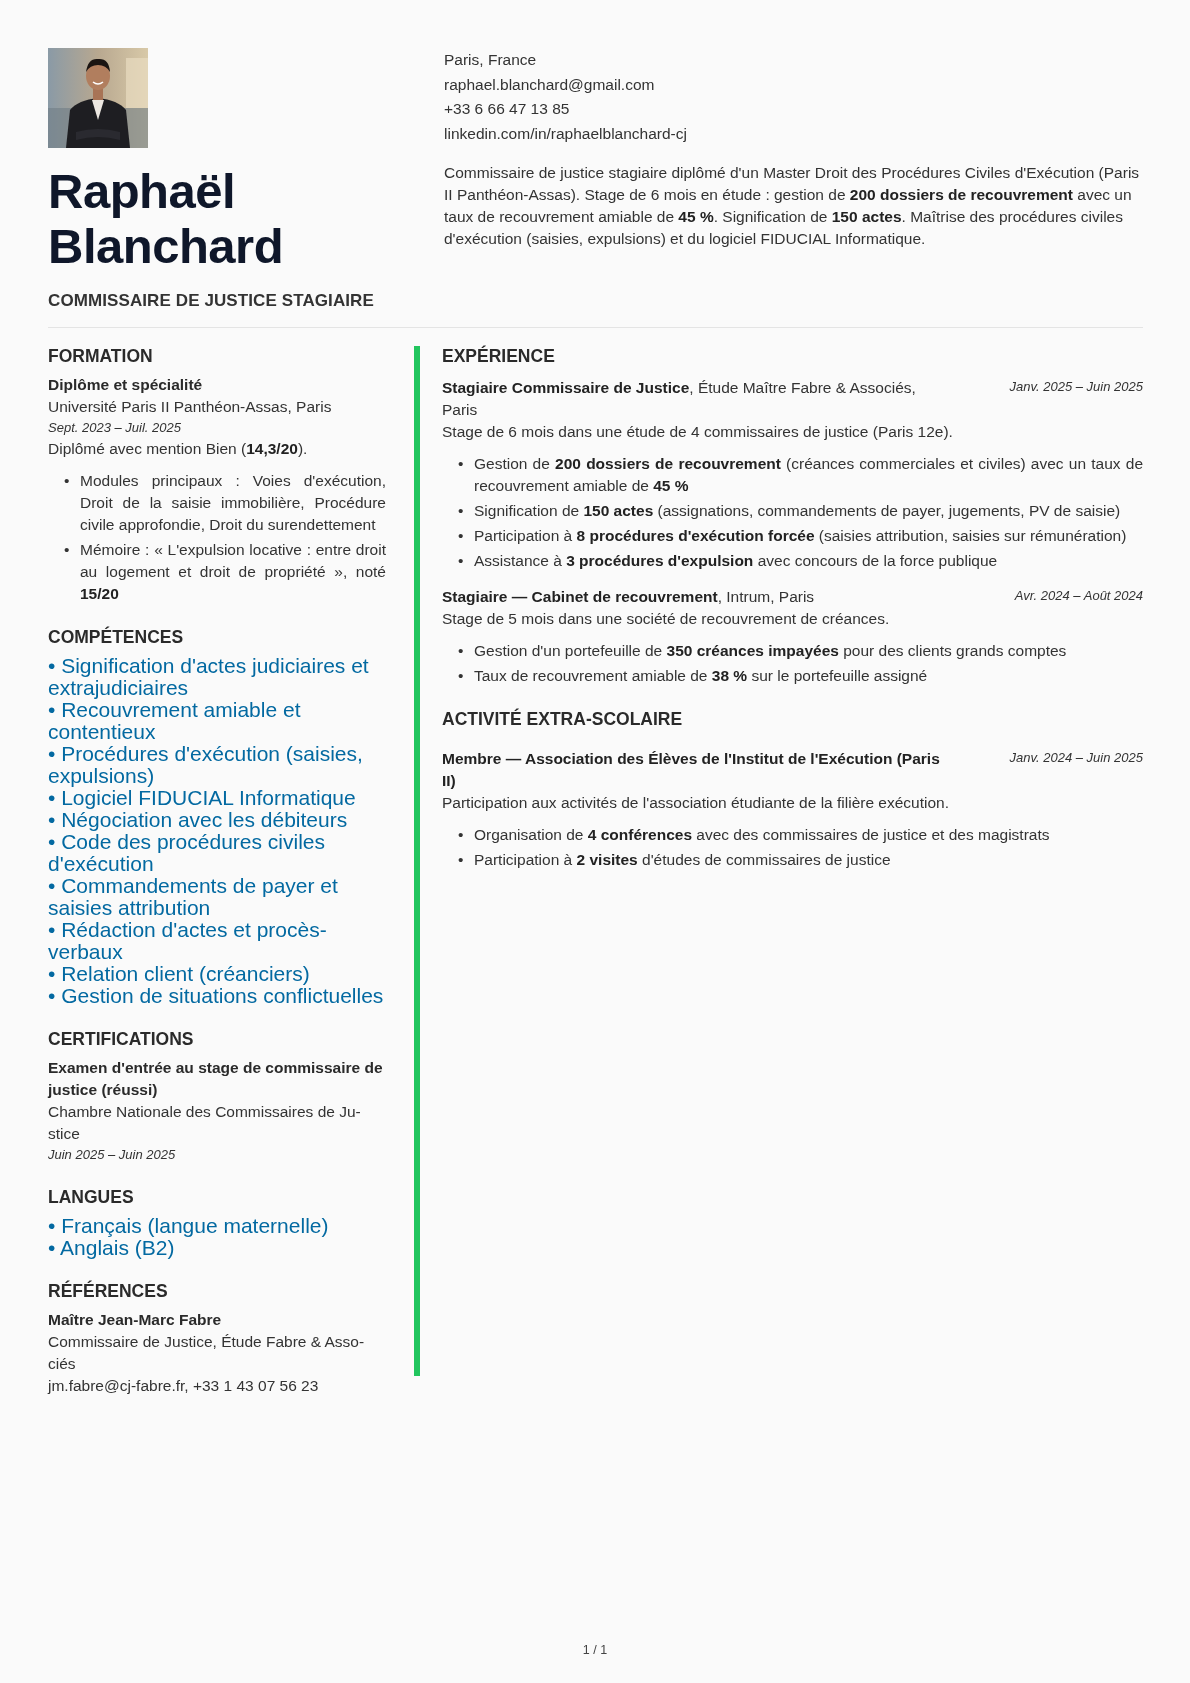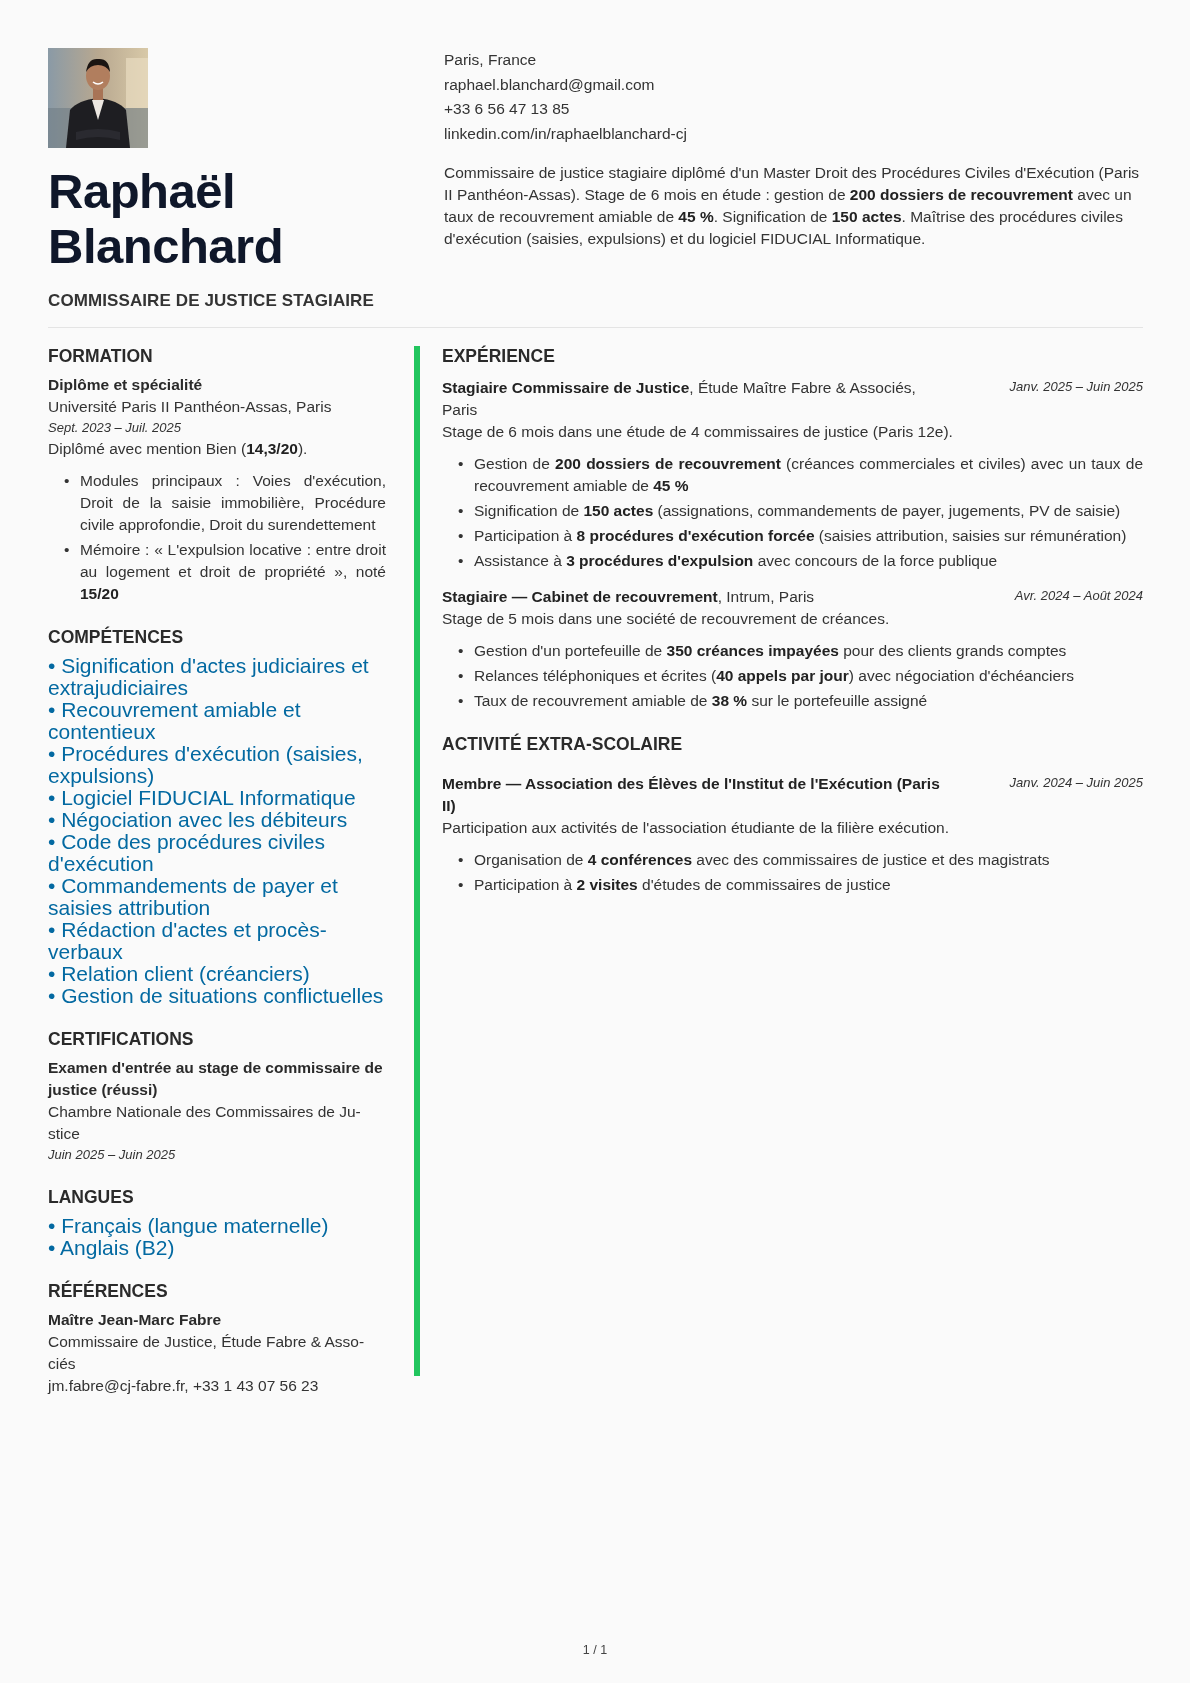--- a/index.html
+++ b/index.html
@@ -60,21 +60,21 @@
         <path d="M45 34 Q50 38 55 34" stroke="#fff" stroke-width="1.5" fill="none"></path>
       </svg>
       <div class="name">Raphaël</div>
       <div class="name">Blanchard</div>
       <div class="role">COMMISSAIRE DE JUSTICE STAGIAIRE</div>
     </div>
     <div class="hdr-right">
       <div class="contact">
         <div>Paris, France</div>
         <div>raphael.blanchard@gmail.com</div>
-        <div>+33 6 56 47 13 85</div>
+        <div>+33 6 66 47 13 85</div>
         <div>linkedin.com/in/raphaelblanchard-cj</div>
       </div>
       <div class="summary"><span>Commissaire de justice stagiaire diplômé d'un Master Droit des Procédures Civiles d'Exé­cution (Paris II Panthéon-Assas). Stage de 6 mois en étude : gestion de </span><b>200 dossiers de recouvrement</b><span> avec un taux de recouvrement amiable de </span><b>45 %</b><span>. Signification de </span><b>150 actes</b><span>. Maîtrise des procédures civiles d'exécution (saisies, expulsions) et du logiciel FIDUCIAL Informatique.</span></div>
     </div>
   </div>
 
   <div class="divider"></div>
 
   <div class="cols">
     <div class="col-left">
@@ -148,21 +148,20 @@
         </div>
 
         <div class="exp">
           <div class="exp-head">
             <div class="t"><b>Stagiaire — Cabinet de recouvrement</b><span>, Intrum, Paris</span></div>
             <div class="d">Avr. 2024 – Août 2024</div>
           </div>
           <div class="txt">Stage de 5 mois dans une société de recouvrement de créances.</div>
           <ul class="bul">
             <li><span>Gestion d'un portefeuille de </span><b>350 créances impayées</b><span> pour des clients grands comptes</span></li>
-            <li><span>Relances téléphoniques et écrites (</span><b>40 appels par jour</b><span>) avec négociation d'échéanciers</span></li>
             <li><span>Taux de recouvrement amiable de </span><b>38 %</b><span> sur le portefeuille assigné</span></li>
           </ul>
         </div>
       </div>
 
       <div class="sec">
         <div class="sec-title" style="margin-bottom:18px;">ACTIVITÉ EXTRA-SCOLAIRE</div>
         <div class="exp">
           <div class="exp-head">
             <div class="t"><b>Membre — Association des Élèves de l'Institut de l'Exécution (Paris II)</b></div>

